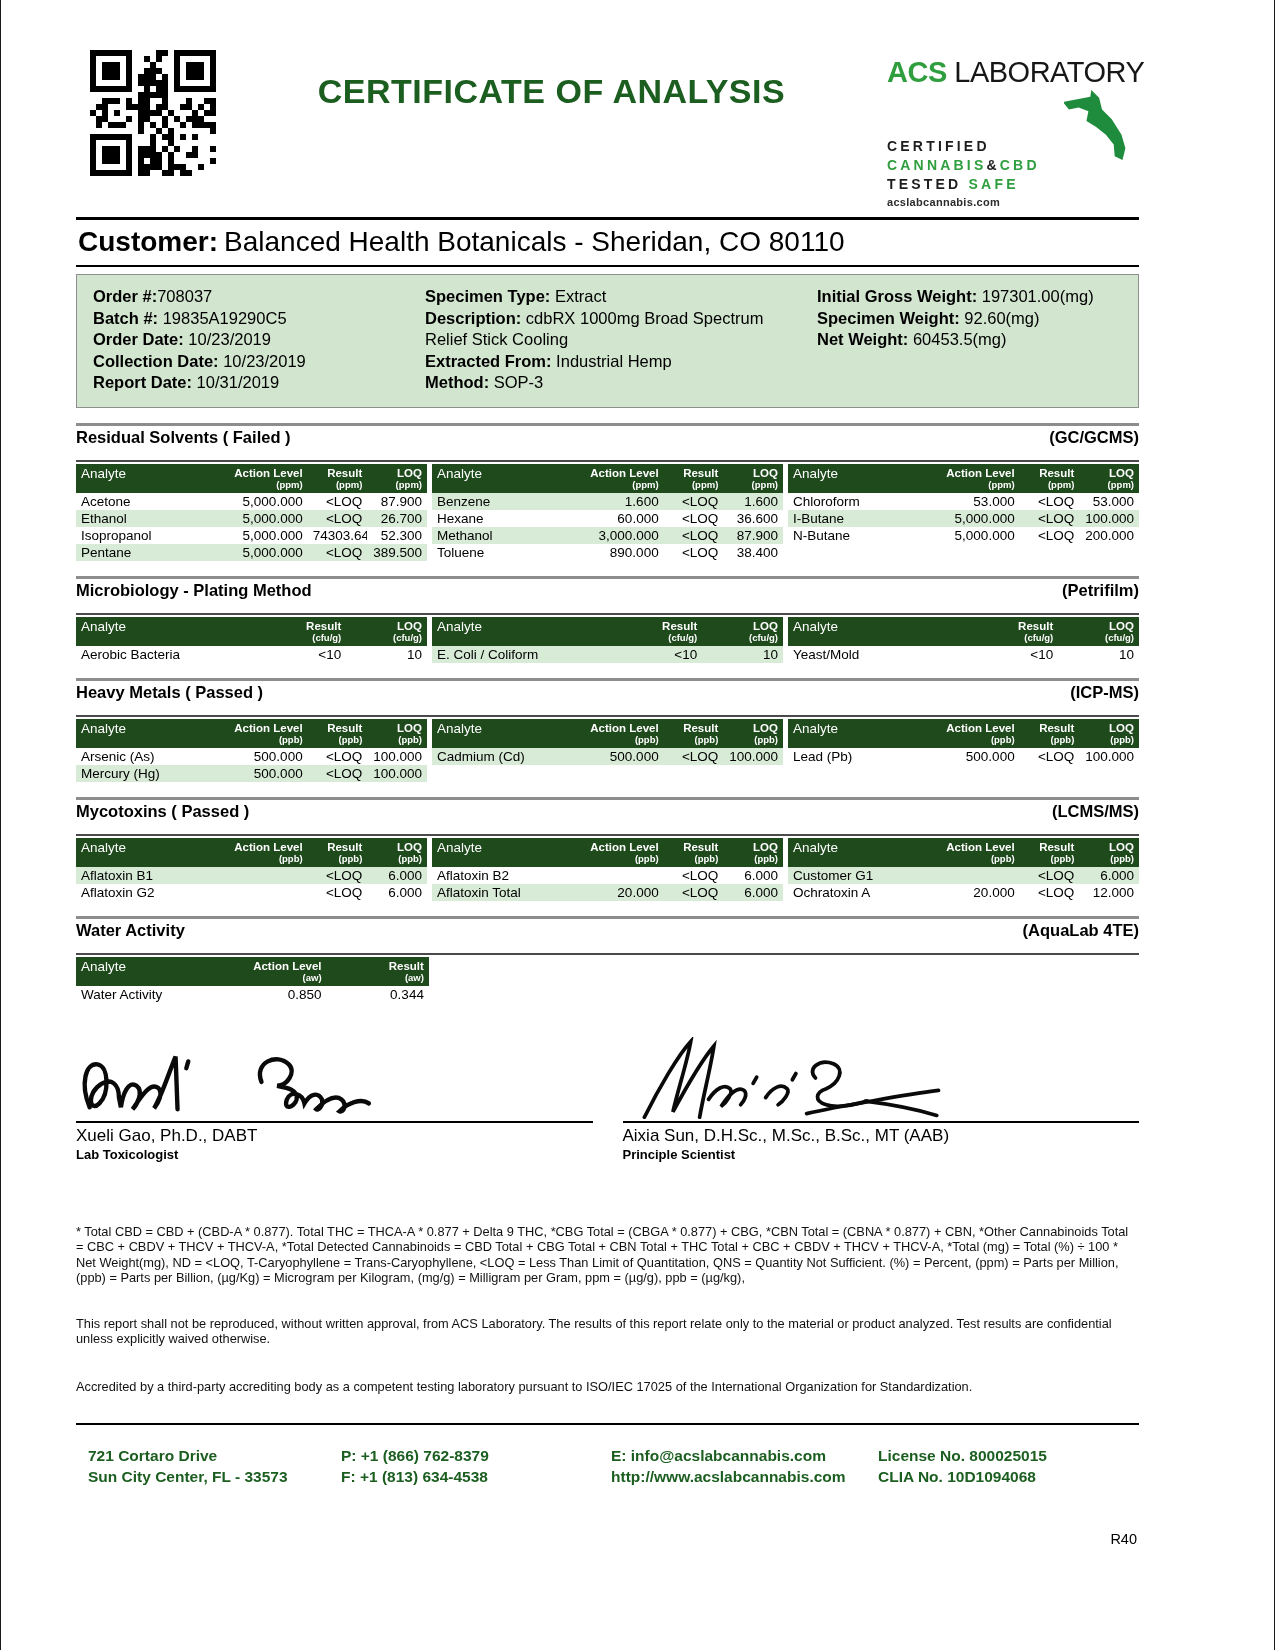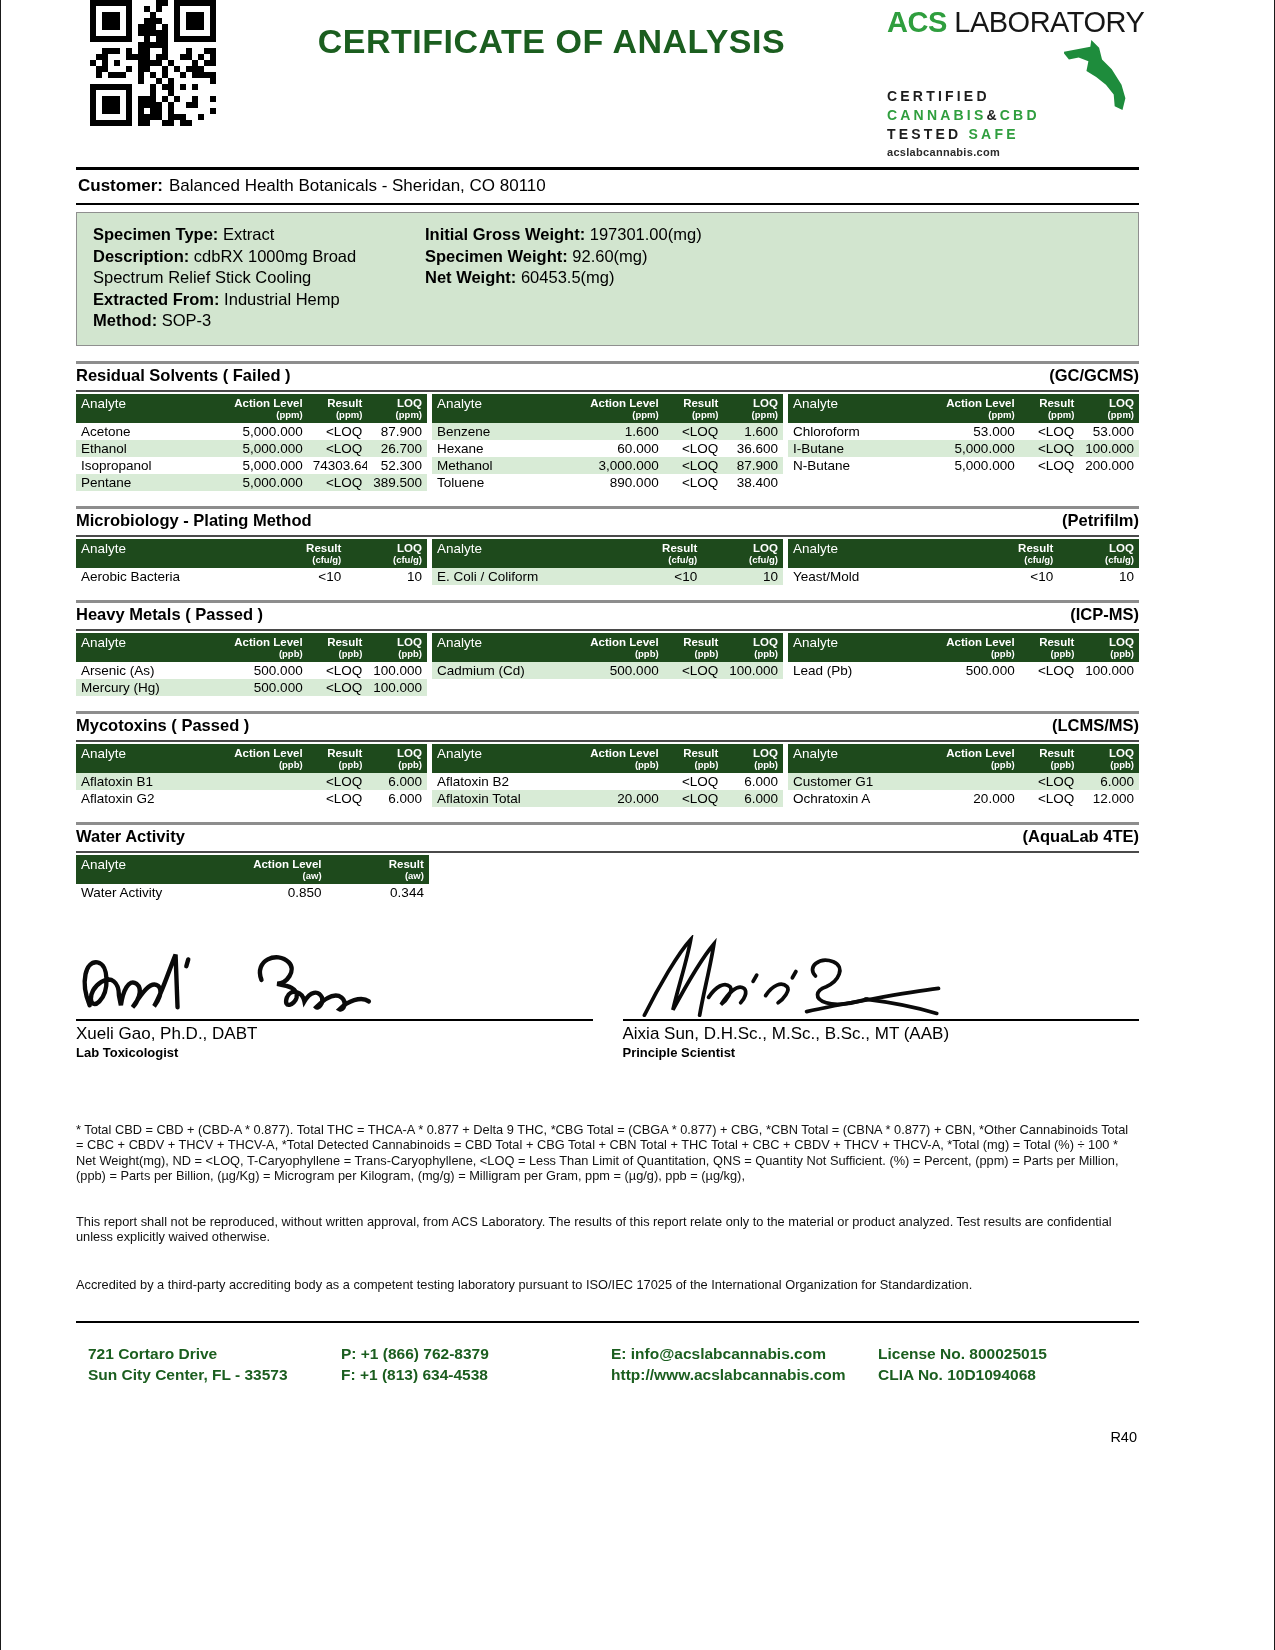--- a/index.html
+++ b/index.html
@@ -1,51 +1,51 @@
 <!DOCTYPE html>
 <html style="--green: #1b5e1f; --logo-green: #2f9e3e; --hdr-green: #1e4a1c; --shade: #d8ebd6; --info: #d2e5cf;"><head>
 <meta charset="utf-8">
 <style>
   * { margin: 0; padding: 0; box-sizing: border-box; }
   body { background: #fff; font-family: "Liberation Sans", sans-serif; color: #000; }
   .page { width: 1275px; min-height: 1650px; margin: 0 auto; background: #fff;
           border-left: 1px solid #1a1a1a; border-right: 1px solid #1a1a1a;
           padding: 0 135px 20px 75px; position: relative; }
   
-  .hdr { display: flex; align-items: flex-start; }
+  .hdr { display: flex; align-items: flex-start; padding-top: 50px; }
   .qr { width: 126px; height: 126px; margin-left: 14px; flex: 0 0 auto; }
   .doc-title { flex: 1; text-align: center; font-size: 34px; font-weight: bold;
                color: var(--green); margin-top: 22px; letter-spacing: 0.5px; white-space: nowrap; }
   .logo { width: 252px; flex: 0 0 auto; position: relative; margin-top: 6px; }
   .logo-row1 { font-size: 29px; letter-spacing: -0.5px; white-space: nowrap; }
   .logo-acs { color: var(--logo-green); font-weight: bold; margin-top: 8px; }
   .logo-lab { color: #161616; }
   .logo-sub { font-size: 14px; font-weight: bold; letter-spacing: 3.2px; line-height: 19px; white-space: nowrap; }
   .lg-black { color: #1d1d1d; margin-top: 48px; } .lg-green { color: var(--logo-green); }
   .logo-site { font-size: 11px; font-weight: bold; color: #2b2b2b; letter-spacing: 0.3px; margin-top: 2px; }
   .florida { position: absolute; right: -4px; top: 32px; width: 80px; height: 74px; }
   
   .rule-thick { border-top: 3px solid #000; margin-top: 9px; }
   .rule-mid { border-top: 2px solid #000; }
   .rule-footer { border-top: 2px solid #000; margin-top: 28px; }
   
-  .customer-line { font-size: 17px; padding: 6px 0 7px 2px; }
+  .customer-line { font-size: 28px; padding: 6px 0 7px 2px; }
   .customer-line b { margin-right: 6px; }
   
   .info-box { background: var(--info); border: 1px solid #8f8f8f; margin-top: 7px;
               padding: 11px 16px 13px; display: flex; }
   .info-col { font-size: 16.5px; line-height: 21.5px; }
   .info-col:nth-child(1) { width: 332px; }
   .info-col:nth-child(2) { width: 392px; padding-right: 24px; }
   .info-col:nth-child(3) { flex: 1; }
   
   .section { margin-top: 15px; }
   .section-title-row { display: flex; justify-content: space-between; align-items: flex-end;
       border-top: 3px solid #8d8d8d; border-bottom: 2px solid #4a4a4a;
-      padding: 2px 0 5px; font-size: 16.5px; font-weight: bold; }
+      padding: 2px 0 13px; font-size: 16.5px; font-weight: bold; }
   .groups { display: flex; gap: 5px; margin-top: 2px; align-items: flex-start; }
   .group { flex: 1 1 0; }
   .groups.single .group { flex: 0 0 33.2%; }
   table.data-table { width: 100%; border-collapse: collapse; table-layout: fixed; }
   table.data-table th { background: var(--hdr-green); color: #fff; text-align: right;
       vertical-align: top; padding: 2px 5px 3px; }
   table.data-table th.analyte { text-align: left; }
   th .l0 { font-size: 13.5px; font-weight: normal; line-height: 15px; }
   th .l1 { font-size: 11.5px; font-weight: bold; line-height: 12px; padding-top: 1px; }
   th .l2 { font-size: 9.5px; font-weight: bold; line-height: 11px; }
@@ -232,20 +232,27 @@
   <div class="rule-thick"></div>
 
   <div class="customer-line">
     <b>Customer:</b><span>Balanced Health Botanicals - Sheridan, CO 80110</span>
   </div>
 
   <div class="rule-mid"></div>
 
   <div class="info-box">
       <div class="info-col">
+        <div class="info-field"><b>Order #:</b>708037</div>
+        <div class="info-field"><b>Batch #:</b> 19835A19290C5</div>
+        <div class="info-field"><b>Order Date:</b> 10/23/2019</div>
+        <div class="info-field"><b>Collection Date:</b> 10/23/2019</div>
+        <div class="info-field"><b>Report Date:</b> 10/31/2019</div>
+      </div>
+      <div class="info-col">
         <div class="info-field"><b>Specimen Type:</b> Extract</div>
         <div class="info-field"><b>Description:</b> cdbRX 1000mg Broad Spectrum Relief Stick Cooling</div>
         <div class="info-field"><b>Extracted From:</b> Industrial Hemp</div>
         <div class="info-field"><b>Method:</b> SOP-3</div>
       </div>
       <div class="info-col">
         <div class="info-field"><b>Initial Gross Weight:</b> 197301.00(mg)</div>
         <div class="info-field"><b>Specimen Weight:</b> 92.60(mg)</div>
         <div class="info-field"><b>Net Weight:</b> 60453.5(mg)</div>
       </div>

